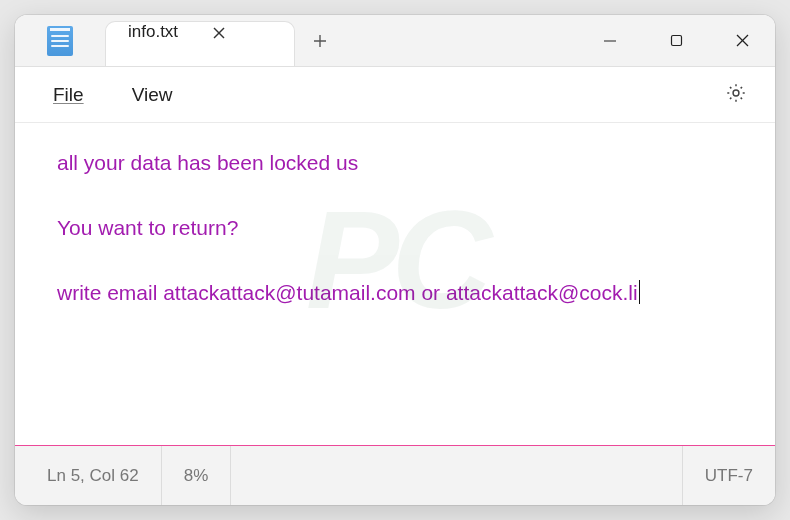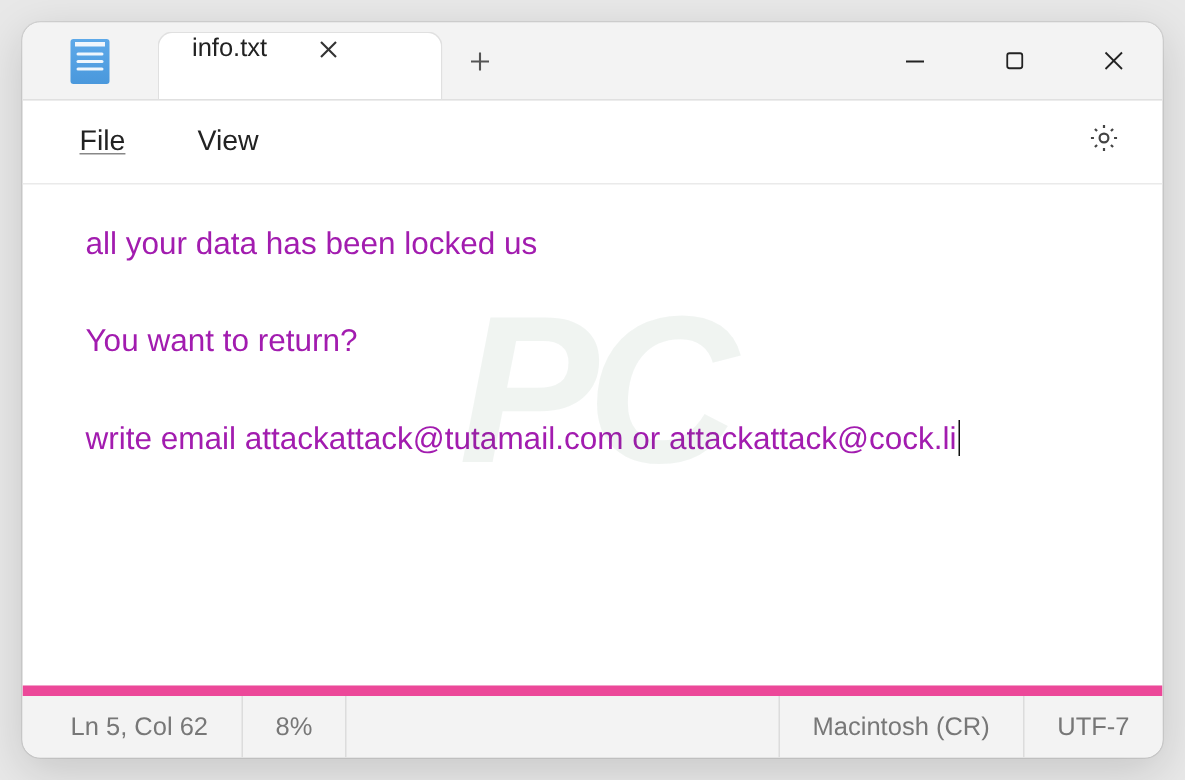--- a/index.html
+++ b/index.html
@@ -118,23 +118,23 @@
   }
   .caret {
     display: inline-block;
     width: 1px;
     height: 24px;
     background: #111;
     vertical-align: text-bottom;
     margin-left: 1px;
   }
   .statusbar {
-    height: 48px;
+    height: 60px;
     background: #f3f3f3;
-    border-top: 7px solid #ec4899;
+    border-top: 1px solid #ec4899;
     display: flex;
     align-items: stretch;
     color: #777;
     font-size: 17px;
   }
   .status-seg {
     display: flex;
     align-items: center;
     padding: 0 22px;
     border-right: 1px solid #dcdcdc;
@@ -222,18 +222,17 @@
   <div class="content"><span>all your data has been locked us
 
 You want to return?
 
 write email attackattack@tutamail.com or attackattack@cock.li</span><span class="caret"></span></div>
 
   <div class="statusbar">
     <div class="status-seg">Ln 5, Col 62</div>
     <div class="status-seg">8%</div>
     <div class="status-gap"></div>
-    <div class="status-seg">Macintosh (CR)</div>
     <div class="status-seg">UTF-7</div>
   </div>
 
   <div class="watermark">PC</div>
 </div>
 
 </body></html>

